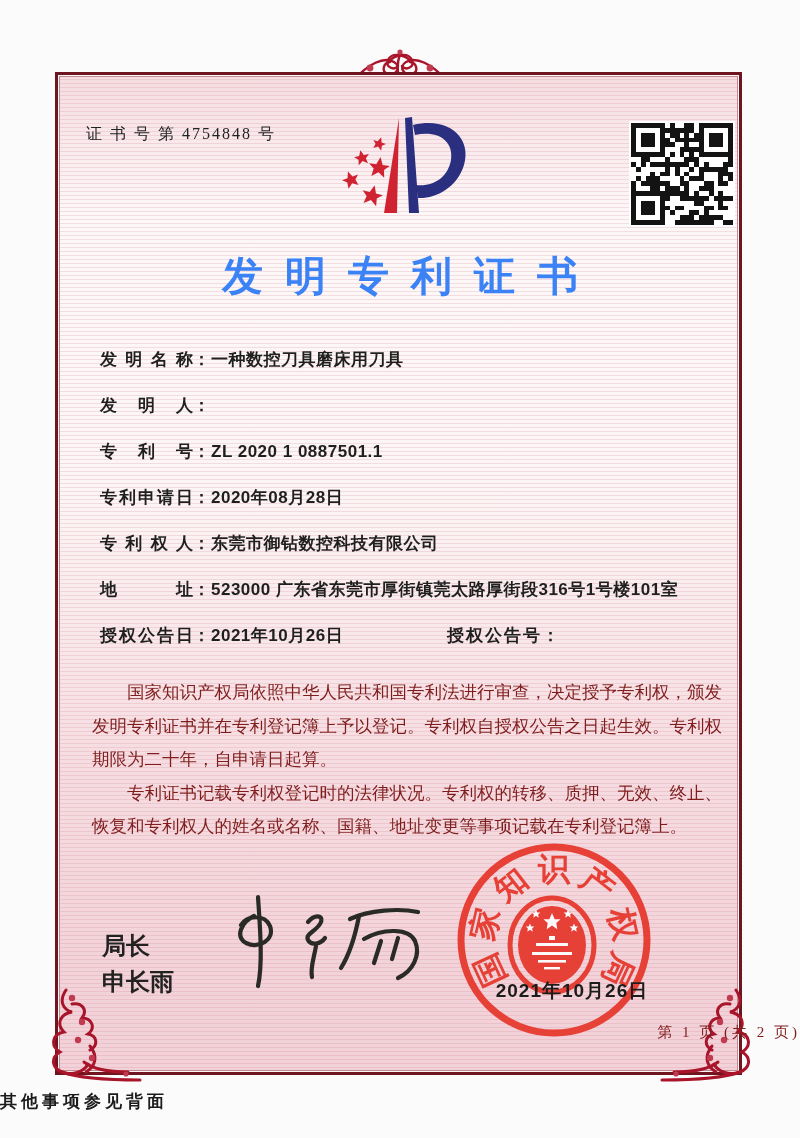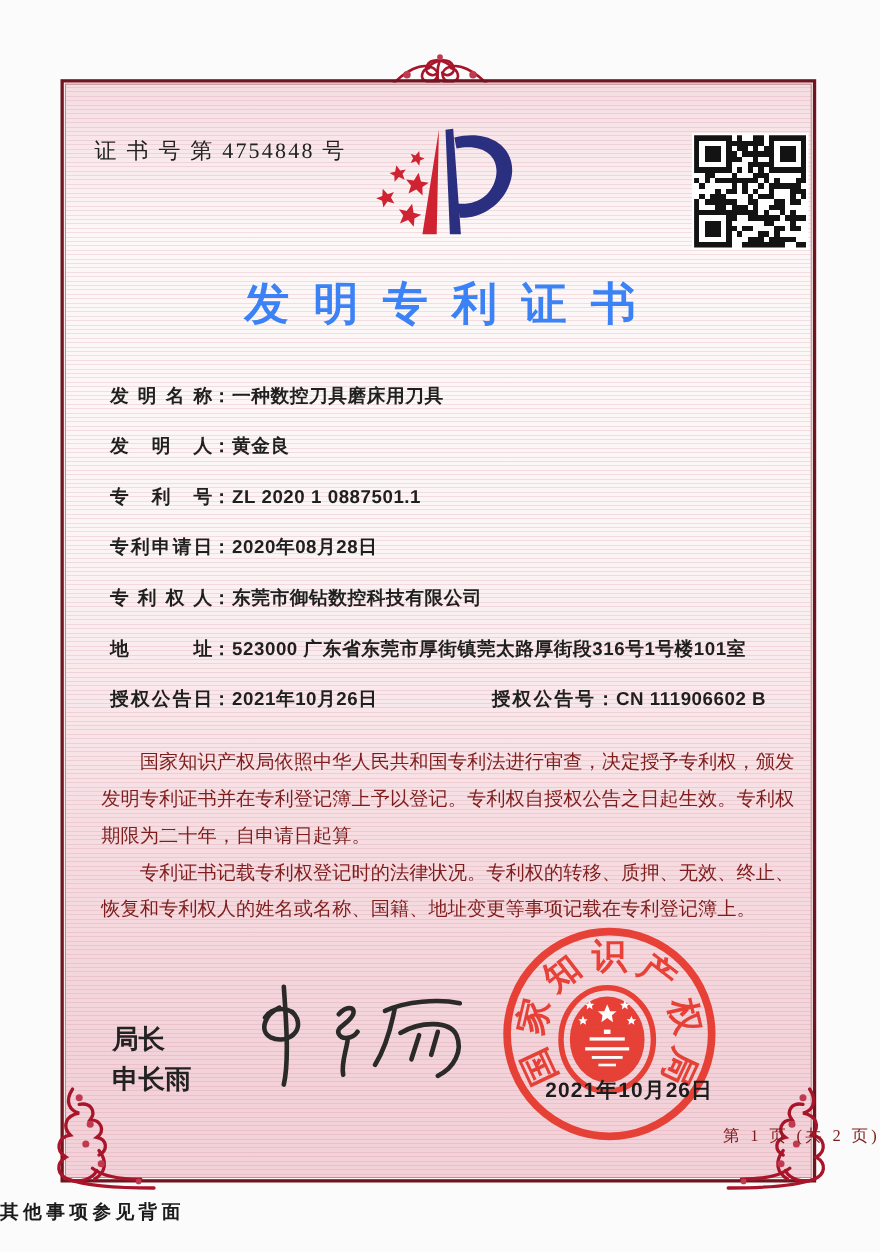--- a/index.html
+++ b/index.html
@@ -17,21 +17,21 @@
     border:3px solid #6e1520;
     box-shadow: inset 0 0 0 1px #fdf6f6, inset 0 0 0 2px #c08a92;
     background:
       repeating-linear-gradient(0deg, rgba(209,130,146,.22) 0 1px, rgba(255,255,255,0) 1px 4px),
       linear-gradient(180deg, #f5dce1 0%, #fdf8f8 14%, #fcf5f5 42%, #f6dde2 68%, #f2d3d9 88%, #f2d1d8 100%);
   }
   
   .cert-no {
     position:absolute; left:86px; top:124px;
     font-family:"Liberation Serif", serif;
-    font-size:20px; letter-spacing:2px; color:#222; font-weight:500;
+    font-size:16px; letter-spacing:2px; color:#222; font-weight:500;
   }
   .logo { position:absolute; left:322px; top:92px; }
   .qr   { position:absolute; left:629px; top:121px; width:106px; height:106px; background:#fff; padding:2px; }
   .qr svg { display:block; width:100%; height:100%; }
   .title {
     position:absolute; left:0; top:249px; width:100%;
     text-align:center;
     font-family:"Liberation Serif", serif;
     font-weight:bold; font-size:41px; color:#3b82f6;
     letter-spacing:22px; text-indent:22px;
@@ -388,21 +388,20 @@
 
 <div class="fields">
   <div class="row">
     <span class="lbl">发明名称</span>
       <span class="colon">：</span>
       <span class="val">一种数控刀具磨床用刀具</span>
   </div>
   <div class="row">
     <span class="lbl">发明人</span>
       <span class="colon">：</span>
-      <span class="val">黄金良</span>
   </div>
   <div class="row">
     <span class="lbl">专利号</span>
       <span class="colon">：</span>
       <span class="val">ZL 2020 1 0887501.1</span>
   </div>
   <div class="row">
     <span class="lbl">专利申请日</span>
       <span class="colon">：</span>
       <span class="val">2020年08月28日</span>
@@ -419,21 +418,20 @@
   </div>
   <div class="row double">
     <span class="pair1">
       <span class="lbl">授权公告日</span>
         <span class="colon">：</span>
         <span class="val">2021年10月26日</span>
     </span>
     <span class="pair2">
       <span class="lbl2">授权公告号</span>
         <span class="colon">：</span>
-        <span class="val">CN 111906602 B</span>
     </span>
   </div>
 </div>
 
 <div class="paras">
   <p>国家知识产权局依照中华人民共和国专利法进行审查，决定授予专利权，颁发发明专利证书并在专利登记簿上予以登记。专利权自授权公告之日起生效。专利权期限为二十年，自申请日起算。</p>
   <p>专利证书记载专利权登记时的法律状况。专利权的转移、质押、无效、终止、恢复和专利权人的姓名或名称、国籍、地址变更等事项记载在专利登记簿上。</p>
 </div>
 
 <div class="director">

